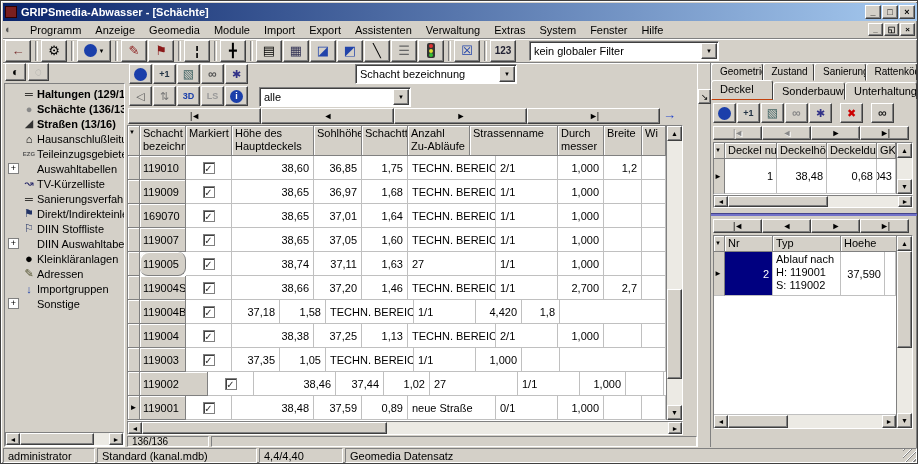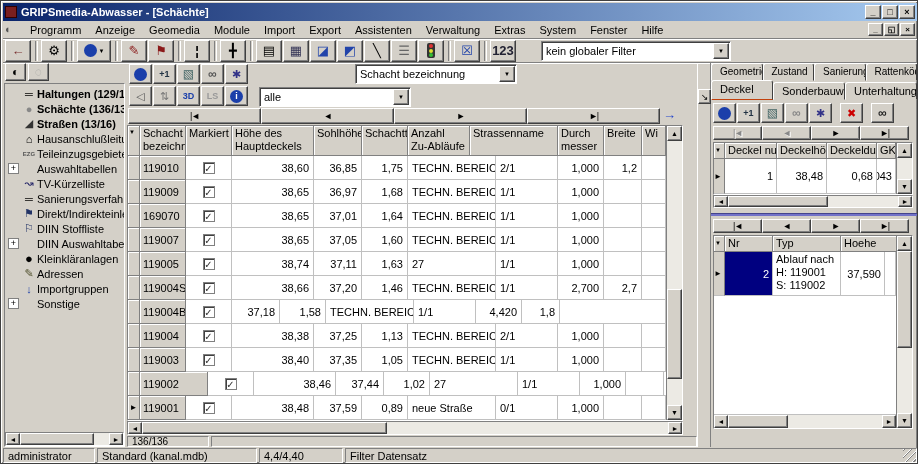--- a/index.html
+++ b/index.html
@@ -189,23 +189,23 @@
           <i style="background:#dd3"></i>
           <i style="background:#3b3"></i>
         </span>
       </div>
     <div class="tsep"></div>
     <div class="tb">
         <span class="g" style="color:#2244aa">☒</span>
       </div>
     <div class="tsep"></div>
     <div class="tb">
-        <span style="font-size:13px;font-weight:bold;color:#223">123</span>
-      </div>
-    <div class="combo" style="width:190px;margin-left:24px">
+        <span style="font-size:10px;font-weight:bold;color:#223">123</span>
+      </div>
+    <div class="combo" style="width:190px;margin-left:12px">
       <span class="val">kein globaler Filter</span>
       <span class="cbtn">▼</span>
     </div>
   </div>
 
   <div class="client">
 
     <div class="treebar">
       <div class="raisedbtn" style="width:21px;height:18px">
           <span style="font-size:12px">◐</span>
@@ -425,21 +425,21 @@
               <div class="gc num" style="width: 48px;">37,05</div>
               <div class="gc num" style="width: 46px;">1,60</div>
               <div class="gc" style="width: 88px;">TECHN. BEREICH</div>
               <div class="gc" style="width: 62px;">1/1</div>
               <div class="gc num" style="width: 46px;">1,000</div>
               <div class="gc num" style="width: 38px;"></div>
               <div class="gc" style="width: 24px; flex: 1 1 0%;"></div>
             </div>
             <div class="grow">
               <div class="gm"></div>
-              <div class="gid" style="width: 46px;">119005</div>
+              <div class="gid" style="width: 46px; border-radius: 8px;">119005</div>
               <div class="gc" style="width: 46px; justify-content: center;">
                 <span class="cb">✓</span>
               </div>
               <div class="gc num" style="width: 82px;">38,74</div>
               <div class="gc num" style="width: 48px;">37,11</div>
               <div class="gc num" style="width: 46px;">1,63</div>
               <div class="gc" style="width: 88px;">27</div>
               <div class="gc" style="width: 62px;">1/1</div>
               <div class="gc num" style="width: 46px;">1,000</div>
               <div class="gc num" style="width: 38px;"></div>
@@ -488,21 +488,20 @@
               <div class="gc num" style="width: 46px;">1,000</div>
               <div class="gc num" style="width: 38px;"></div>
               <div class="gc" style="width: 24px; flex: 1 1 0%;"></div>
             </div>
             <div class="grow">
               <div class="gm"></div>
               <div class="gid" style="width: 46px;">119003</div>
               <div class="gc" style="width: 46px; justify-content: center;">
                 <span class="cb">✓</span>
               </div>
-              <div class="gc num" style="width: 82px;">38,40</div>
               <div class="gc num" style="width: 48px;">37,35</div>
               <div class="gc num" style="width: 46px;">1,05</div>
               <div class="gc" style="width: 88px;">TECHN. BEREICH</div>
               <div class="gc" style="width: 62px;">1/1</div>
               <div class="gc num" style="width: 46px;">1,000</div>
               <div class="gc num" style="width: 38px;"></div>
               <div class="gc" style="width: 24px; flex: 1 1 0%;"></div>
             </div>
             <div class="grow">
               <div class="gm"></div>
@@ -676,17 +675,17 @@
           <div class="raisedbtn sa">▼</div>
         </div>
       </div>
     </div>
   </div>
 
   <div style="position:absolute;left:2px;top:447px;width:914px;height:15px;display:flex;gap:2px;align-items:stretch">
     <div class="statusfield" style="width:92px">administrator</div>
     <div class="statusfield" style="width:160px">Standard  (kanal.mdb)</div>
     <div class="statusfield" style="width:84px">4,4/4,40</div>
-    <div class="statusfield" style="flex:1">Filter Datensatz</div>
+    <div class="statusfield" style="flex:1">Geomedia Datensatz</div>
     <span class="grip"></span>
   </div>
 
 </div>
 
 </body></html>

